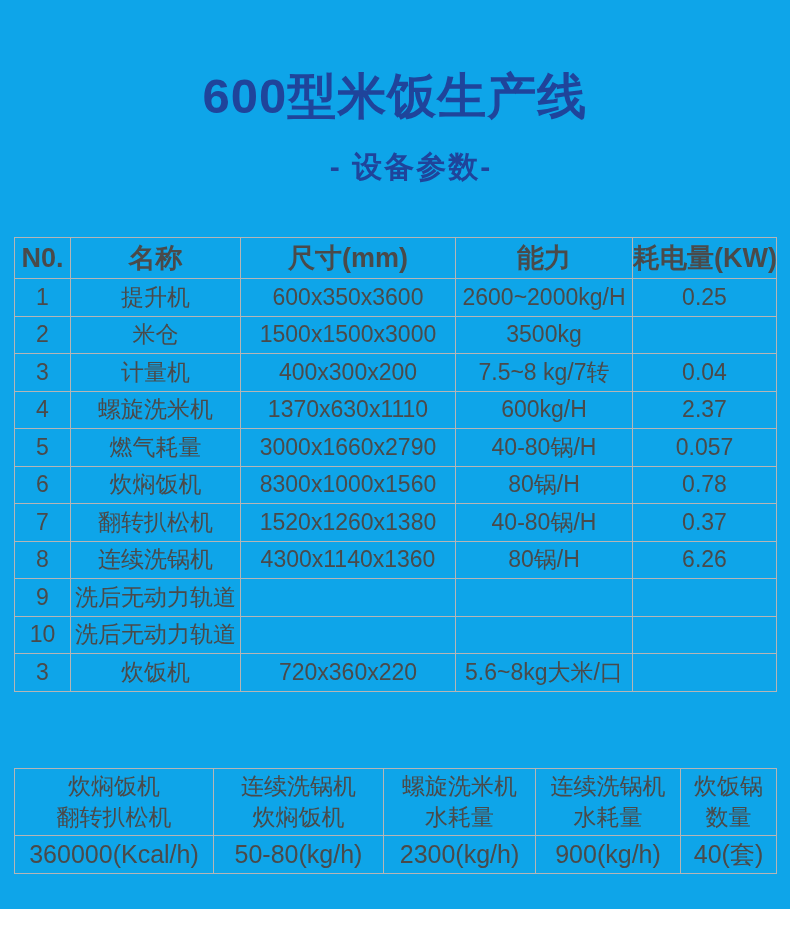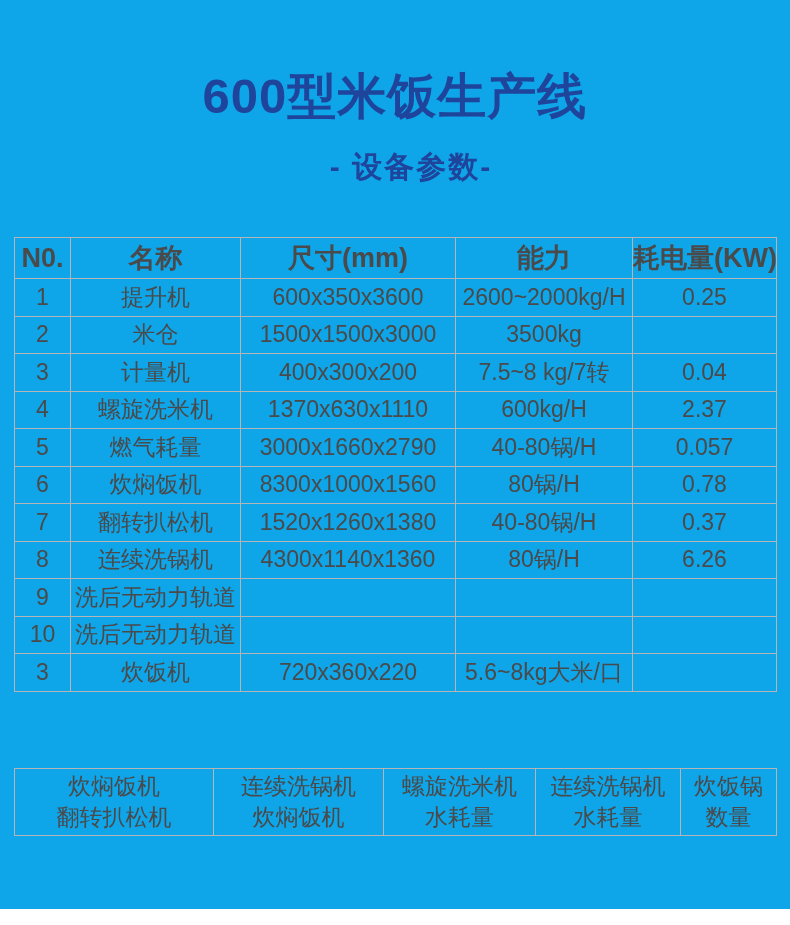--- a/index.html
+++ b/index.html
@@ -214,18 +214,25 @@
       </th>
       <th>
         <div>连续洗锅机</div>
         <div>水耗量</div>
       </th>
       <th>
         <div>炊饭锅</div>
         <div>数量</div>
       </th>
     </tr>
+    <tr>
+      <td>360000(Kcal/h)</td>
+      <td>50-80(kg/h)</td>
+      <td>2300(kg/h)</td>
+      <td>900(kg/h)</td>
+      <td>40(套)</td>
+    </tr>
   </tbody>
     </table>
 
   <div class="footer-strip"></div>
 
 </div>
 
 </body></html>

